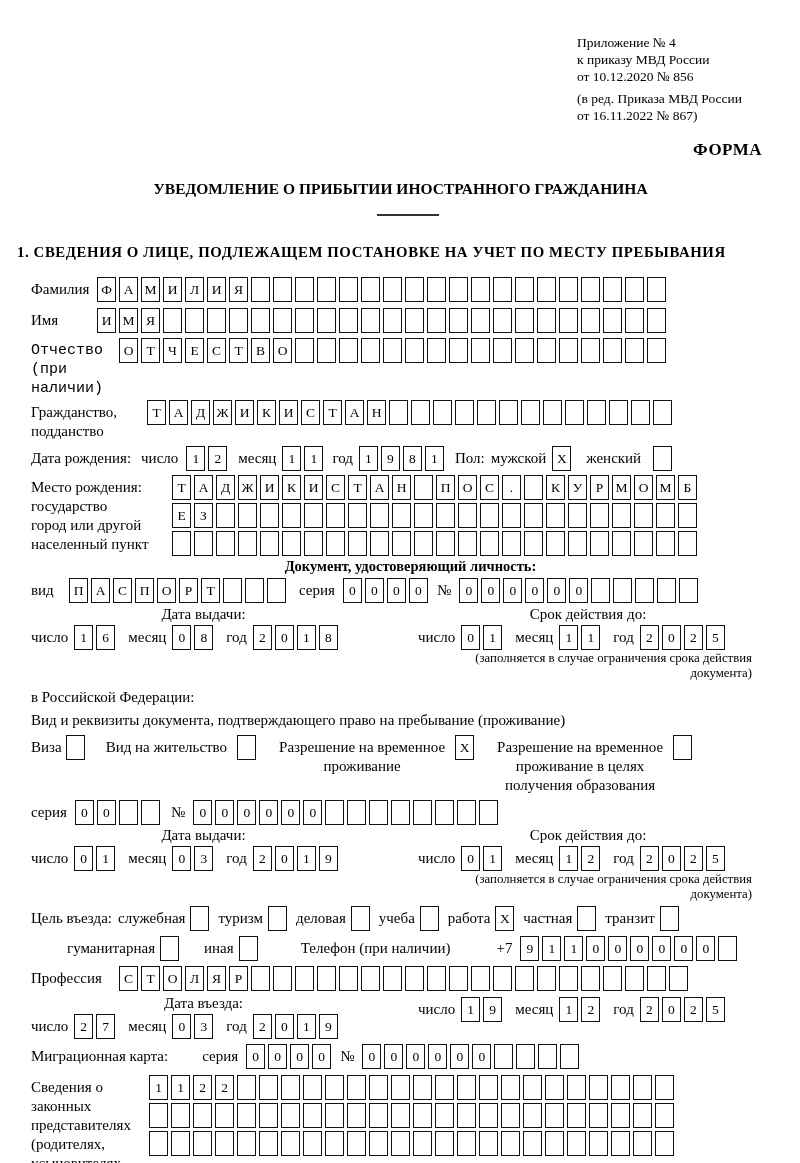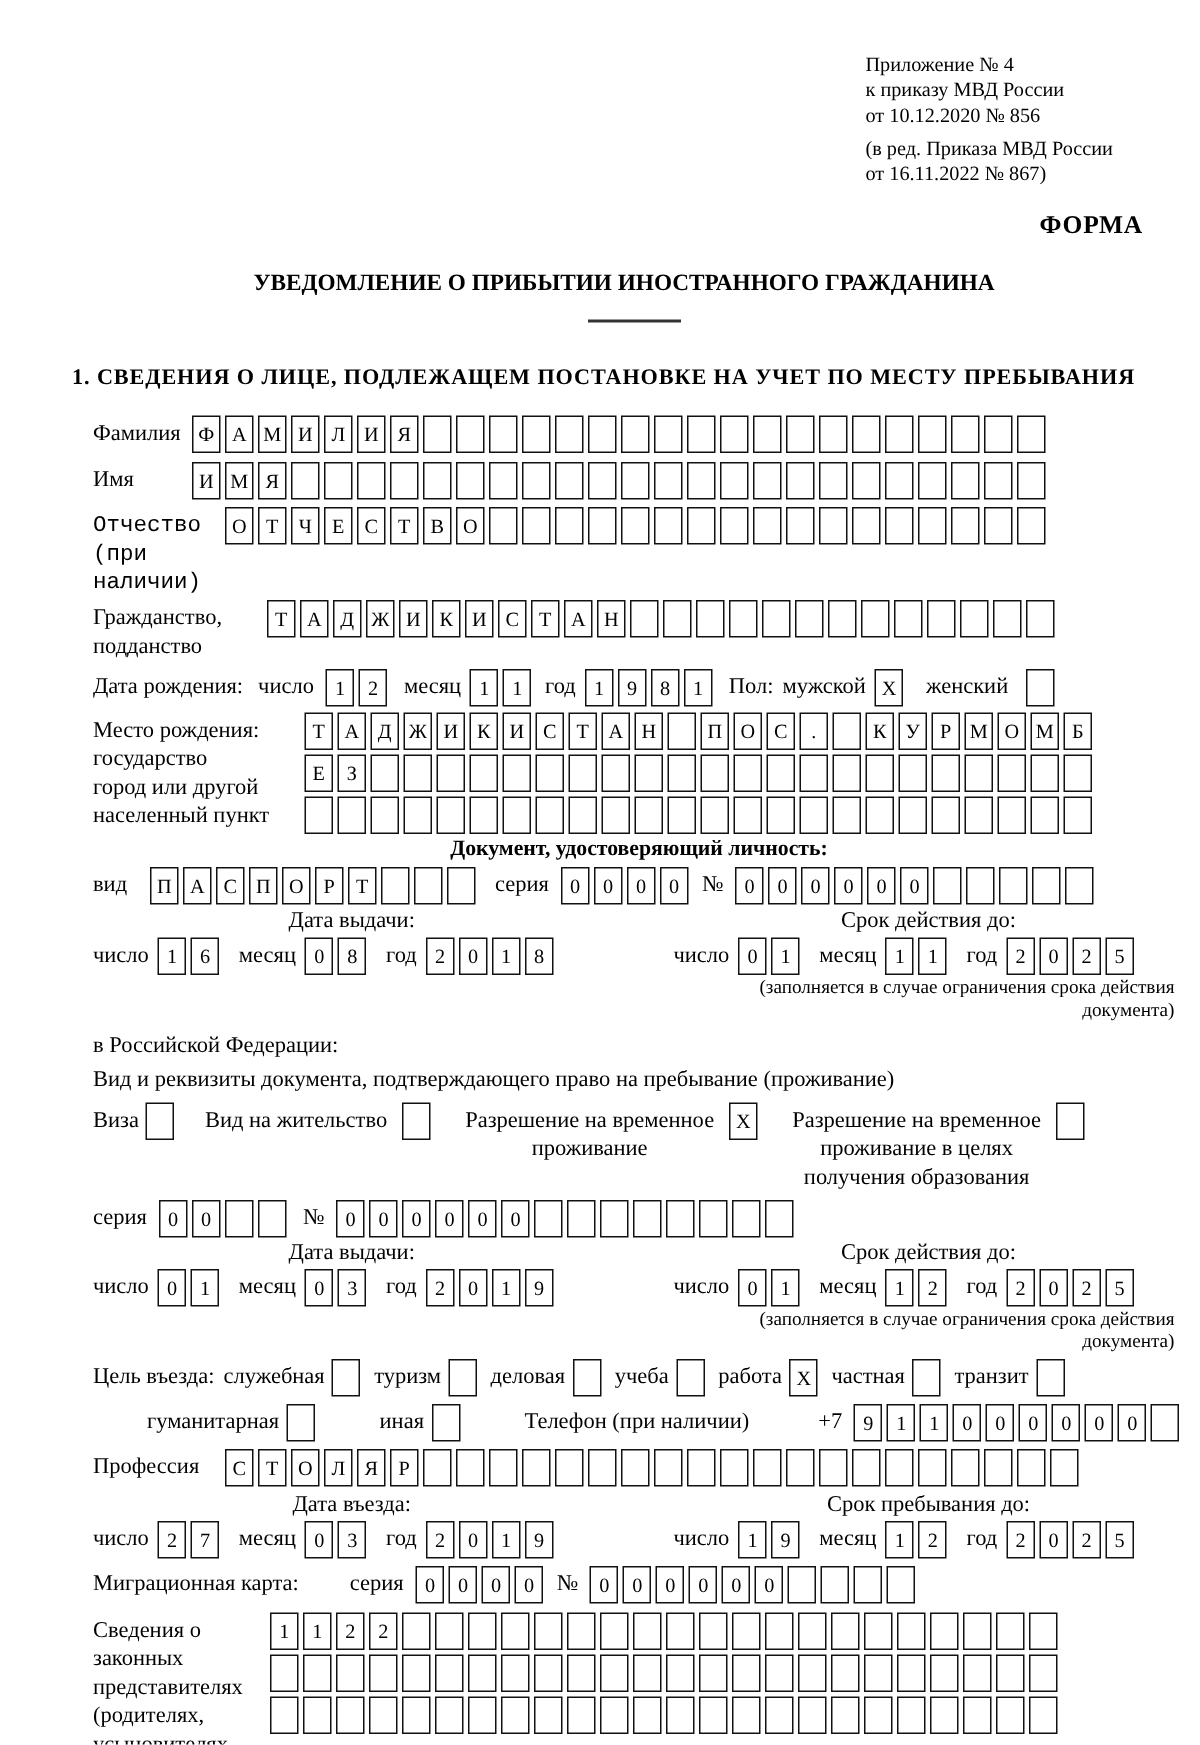--- a/index.html
+++ b/index.html
@@ -1,21 +1,21 @@
 <!DOCTYPE html>
 <html><head>
 <meta charset="utf-8">
 <style>
   * { box-sizing: border-box; }
   html,body { margin:0; padding:0; }
   body {
     width:800px; height:1163px; overflow:hidden; background:#fff; color:#000;
     font-family:"Liberation Serif","DejaVu Serif",serif; font-size:15px;
   }
-  .page { width:800px; height:1163px; padding:34px 10px 0 62px; }
+  .page { width:800px; height:1163px; padding:34px 10px 0 31px; }
 
   
   .ref { margin-left:auto; width:185px; margin-right:28px; font-size:13.5px; line-height:17px; }
   .ref-note { margin-top:5px; }
   .form-word { margin-top:16px; text-align:right; padding-right:28px; font-weight:bold; font-size:17px; letter-spacing:0.5px; }
 
   .title { margin-top:18px; text-align:center; font-weight:bold; font-size:15.5px; line-height:22px; margin-left:-20px; }
   .blank-line { display:inline-block; width:62px; border-bottom:2px solid #333; margin-left:14px; }
 
   .sec-heading { margin-top:22px; font-weight:bold; font-size:14.8px; letter-spacing:0.6px; white-space:nowrap; margin-left:-14px; }
@@ -591,21 +591,21 @@
     </span>
   </div>
 
   <div class="inline-row mt5">
     <span class="pair" style="margin-left:36px;">
       <span>гуманитарная</span>
       <span class="cells">
           <div class="cell"></div>
         </span>
     </span>
-    <span class="pair" style="margin-left:40px;">
+    <span class="pair" style="margin-left:22px;">
       <span>иная</span>
       <span class="cells">
           <div class="cell"></div>
         </span>
     </span>
     <span style="margin-left:40px;">Телефон (при наличии)</span>
     <span style="margin-left:46px;">+7</span>
     <span class="cells gap8">
         <div class="cell">9</div>
         <div class="cell">1</div>
@@ -669,21 +669,20 @@
         <span class="t m">год</span>
         <span class="cells">
             <div class="cell">2</div>
             <div class="cell">0</div>
             <div class="cell">1</div>
             <div class="cell">9</div>
           </span>
       </div>
     </div>
     <div class="date-col right">
-      <div class="date-head">Срок пребывания до:</div>
       <div class="date-line">
         <span class="t">число</span>
         <span class="cells">
             <div class="cell">1</div>
             <div class="cell">9</div>
           </span>
         <span class="t m">месяц</span>
         <span class="cells">
             <div class="cell">1</div>
             <div class="cell">2</div>

